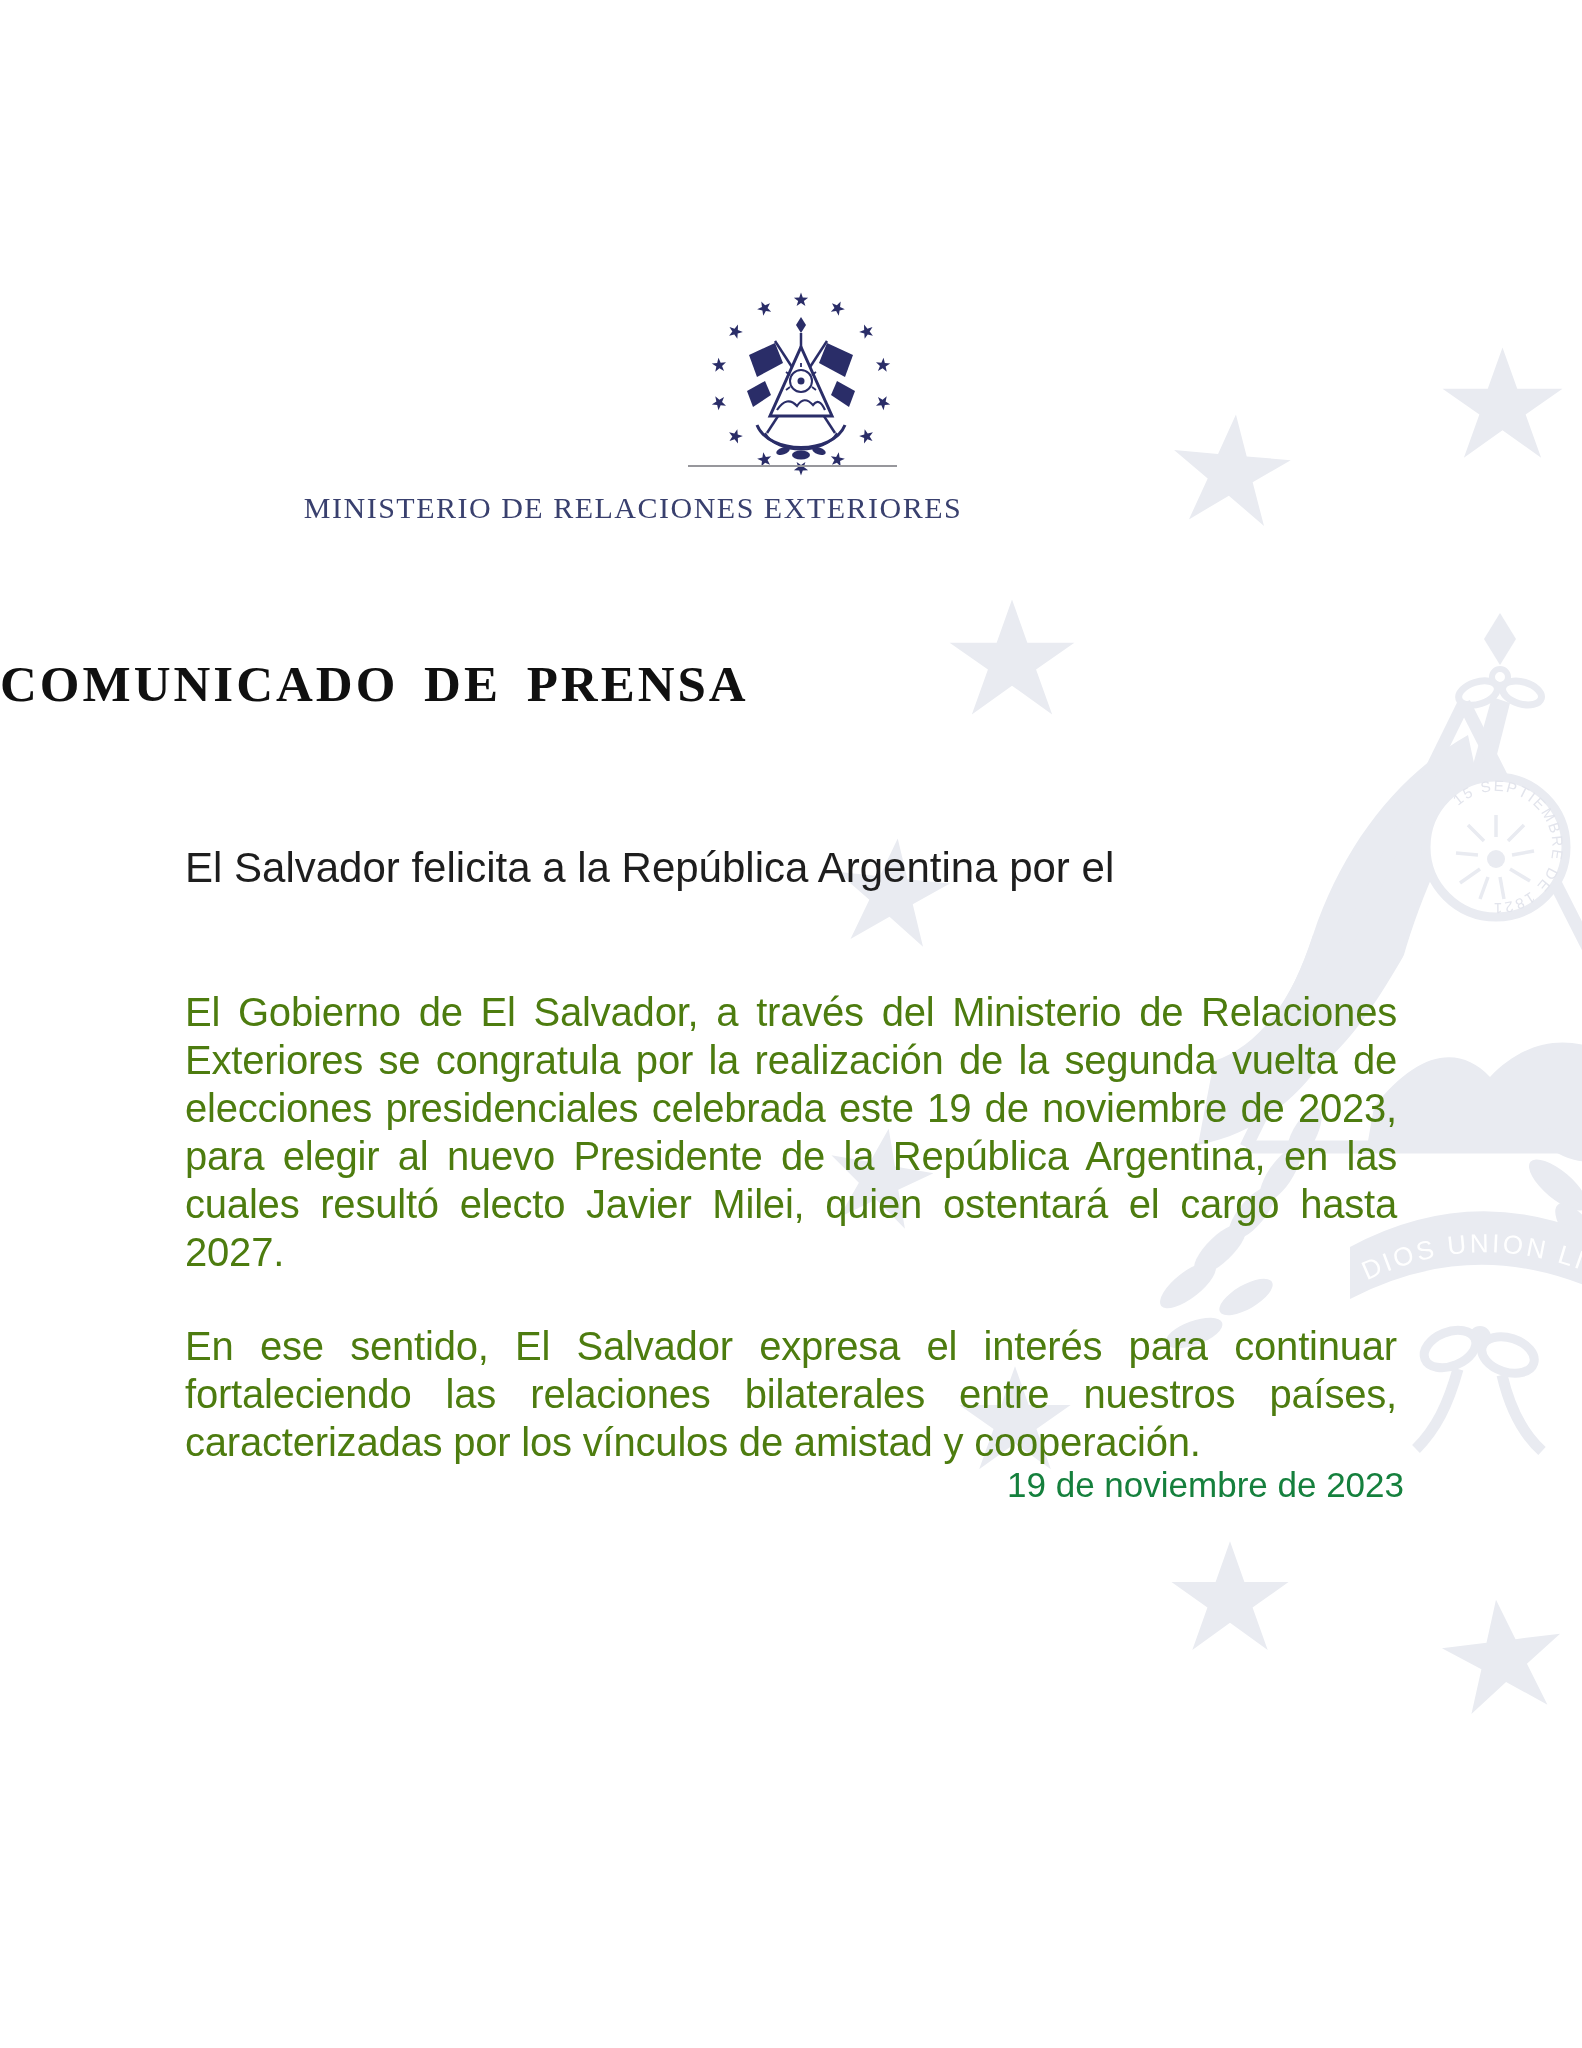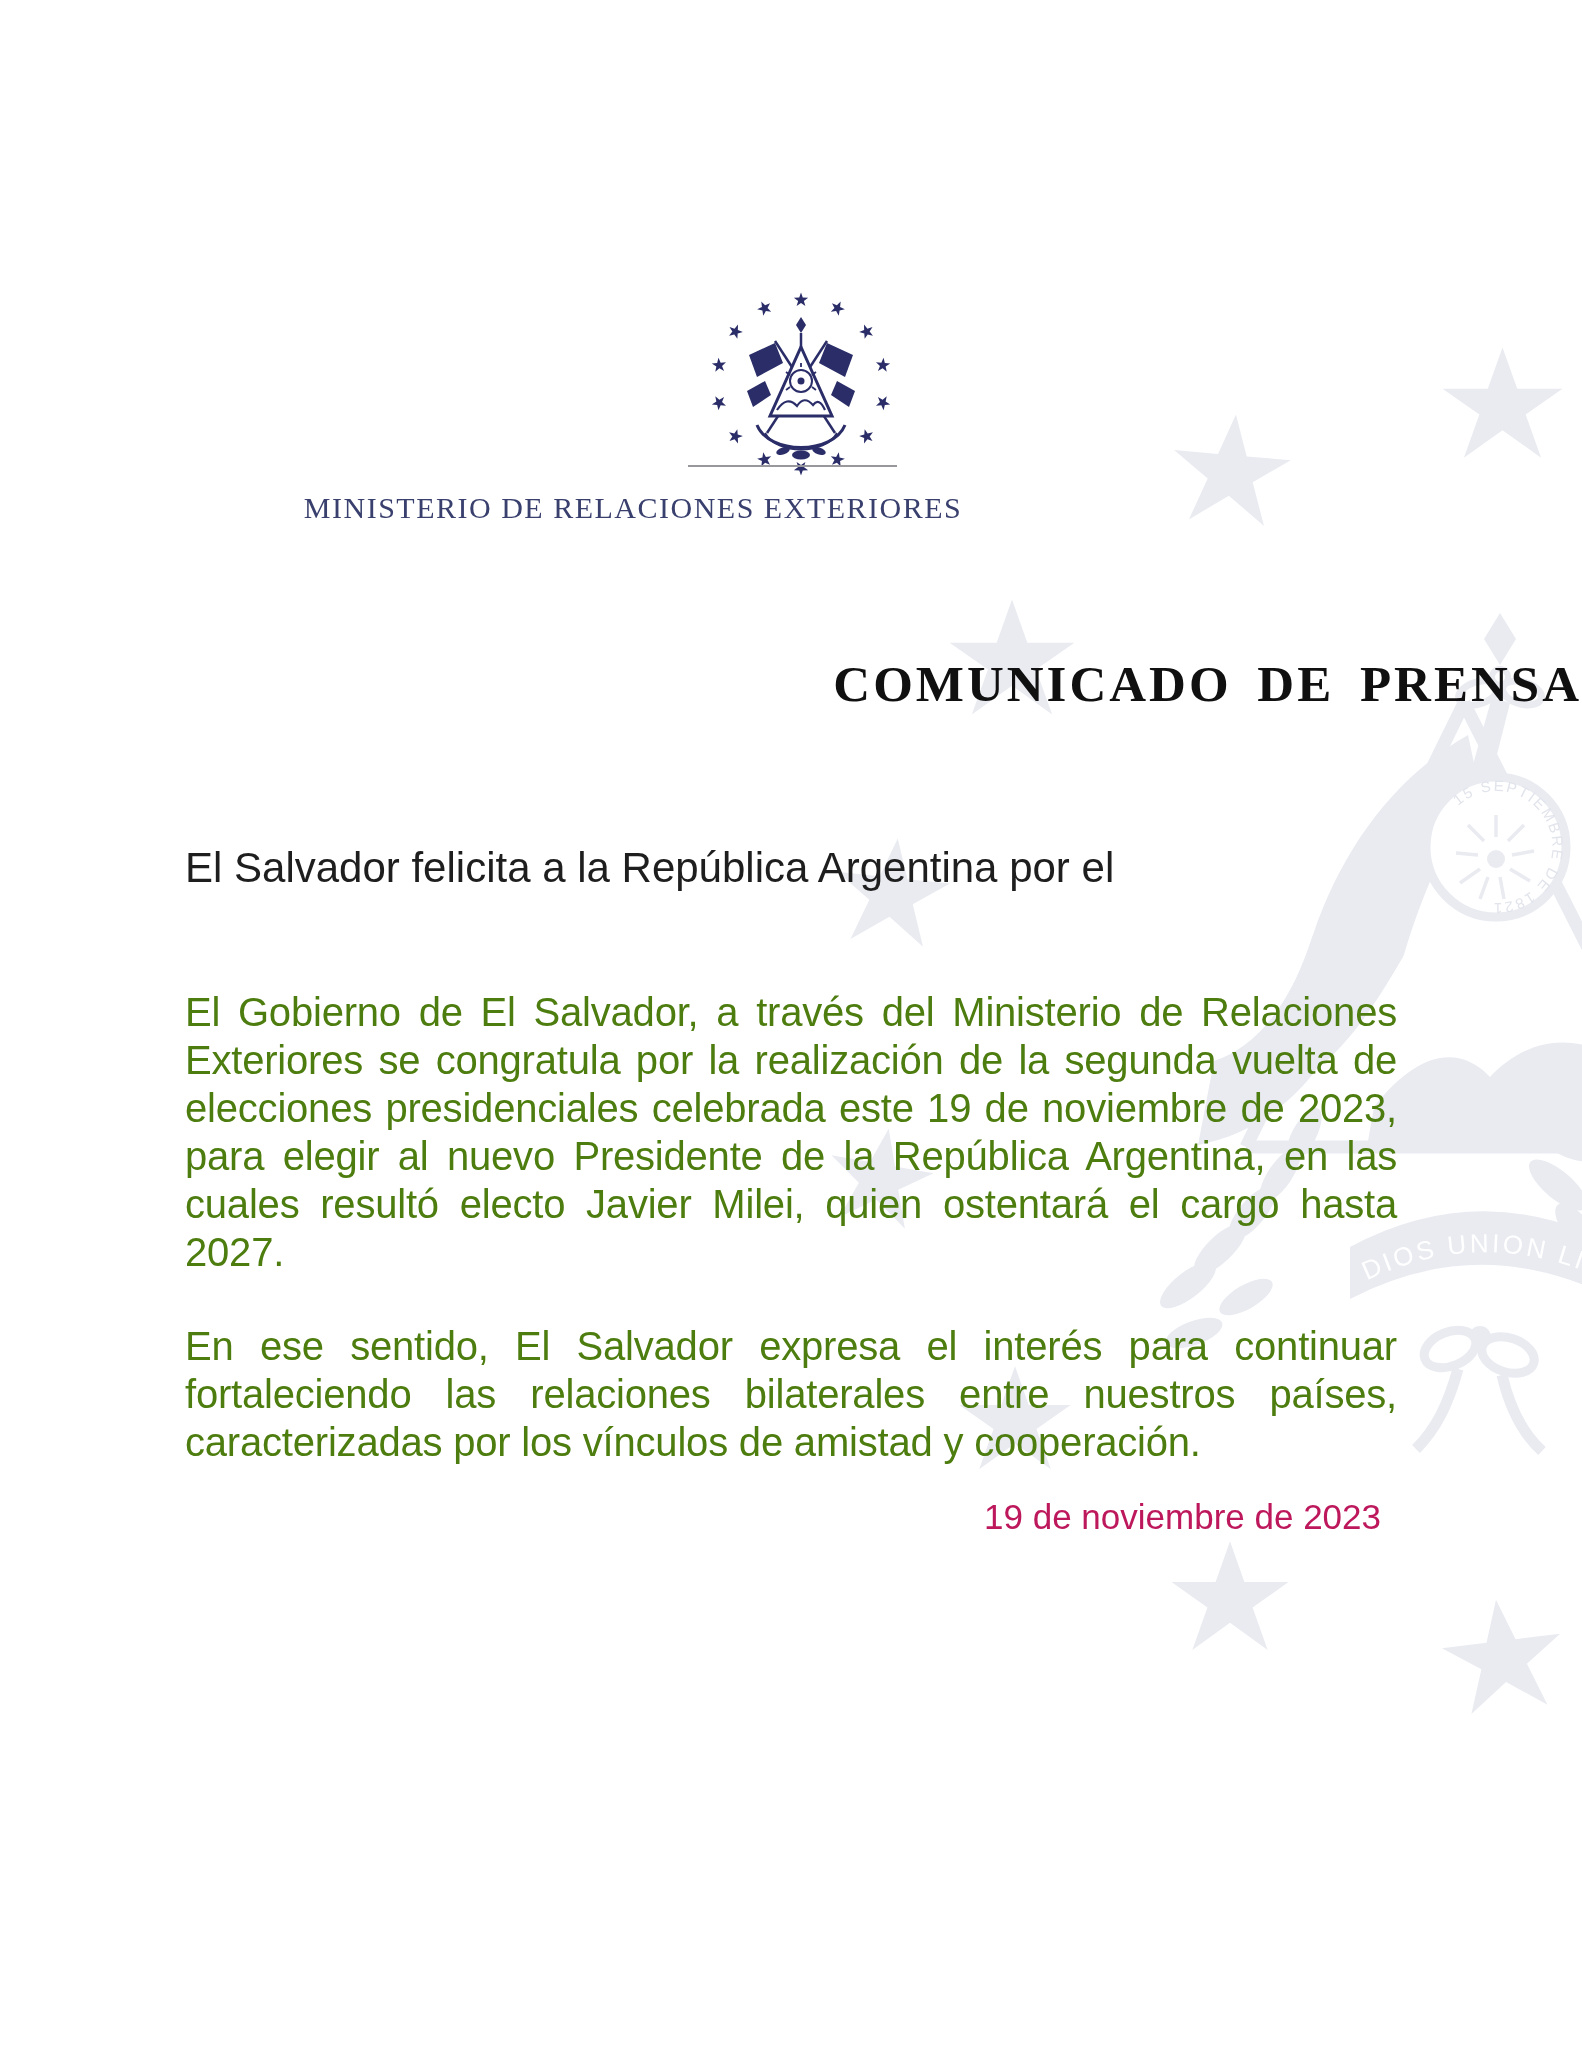--- a/index.html
+++ b/index.html
@@ -28,21 +28,21 @@
   }
   .ministry{
     position:absolute;left:0;top:488px;width:1266px;
     text-align:center;
     font-family:"Liberation Serif","DejaVu Serif",serif;
     font-size:30px;line-height:40px;letter-spacing:1.5px;
     color:#39406e;
   }
   .kicker{
     position:absolute;left:0;top:654px;width:1582px;
-    text-align:right;
+    text-align:left;
     font-family:"Liberation Serif","DejaVu Serif",serif;
     font-weight:bold;
     font-size:51px;line-height:60px;letter-spacing:3px;word-spacing:10px;
     color:#101010;
   }
   .title{
     position:absolute;left:185px;top:835px;width:1212px;
     text-align:left;
     font-weight:normal;
     font-size:42px;line-height:65px;
@@ -51,25 +51,24 @@
   .title span{display:block;}
   .body-text{
     position:absolute;left:185px;top:988px;width:1212px;
     font-size:40px;line-height:48px;letter-spacing:-0.2px;
     text-align:justify;
     color:#4d7c0f;
   }
   .body-text p{margin:0 0 46px 0;}
   .body-text p:last-child{margin-bottom:12px;}
   .dateline{
-    position:absolute;left:169px;top:1461px;width:1212px;
+    position:absolute;left:192px;top:1461px;width:1212px;
     text-align:right;
     font-size:35px;line-height:48px;
-    color:#be185d;
-    margin-top:32px;
+    color:#15803d;
   }
 </style>
 </head>
 <body>
 
 <div class="page">
 
   <div class="wm-layer">
     <div class="wm-star" style="left:1440px;top:345px;width:125px;height:120px;"></div>
     <div class="wm-star" style="left:1170px;top:412px;width:122px;height:118px;transform:rotate(5deg);"></div>

